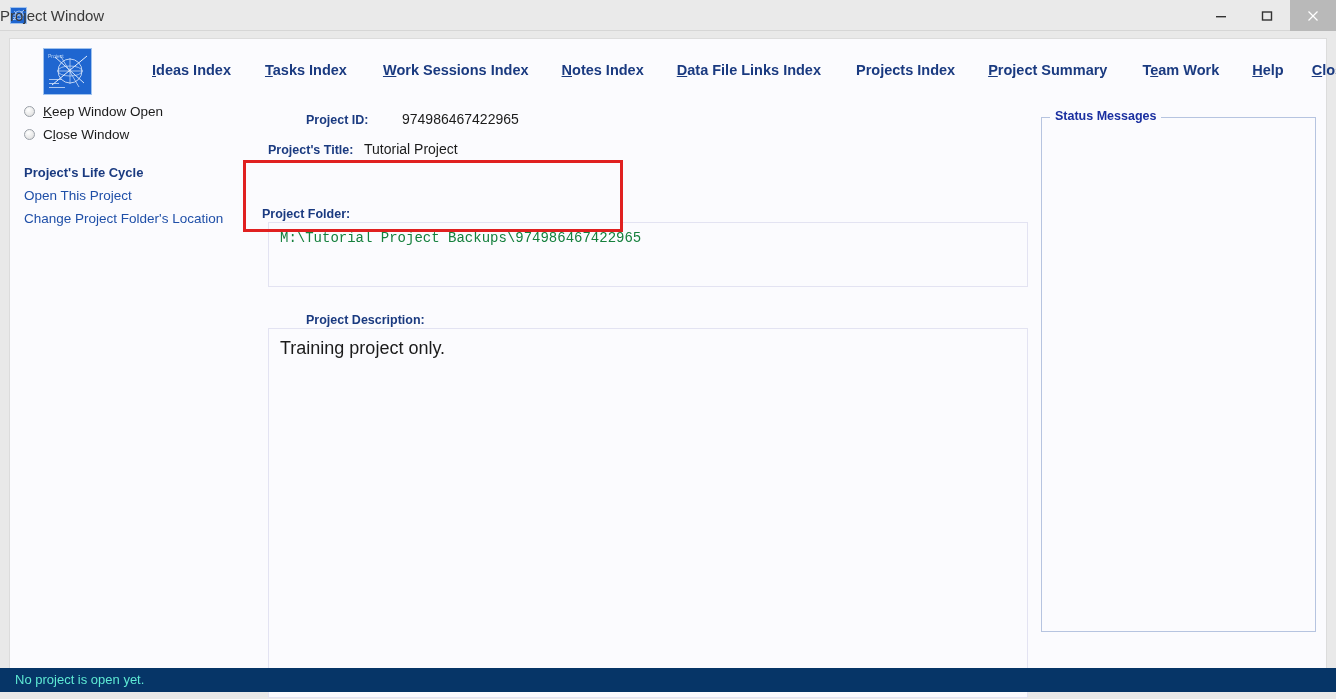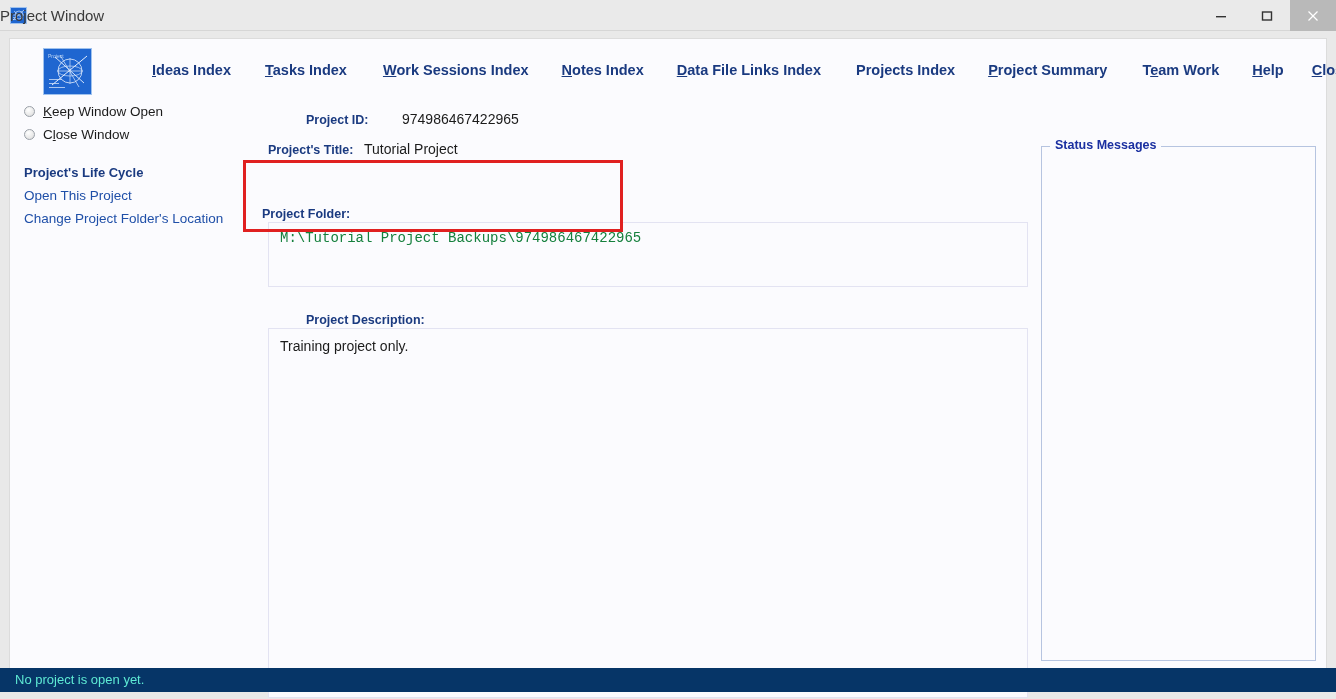--- a/index.html
+++ b/index.html
@@ -210,41 +210,40 @@
   .box-desc {
     position: absolute;
     left: 12px; top: 227px;
     width: 760px; height: 370px;
     background: #fbfbfe;
     border: 1px solid #e3e3f2;
     box-sizing: border-box;
   }
   .box-desc .txt {
     padding: 9px 0 0 11px;
-    font-size: 14px;
+    font-size: 18px;
     color: #1b1b1b;
   }
 
   
   .highlight {
     position: absolute;
     left: 233px; top: 121px;
     width: 380px; height: 72px;
     border: 3px solid #e02020;
     box-sizing: border-box;
     pointer-events: none;
   }
 
   
   .status-panel {
     position: absolute;
     left: 1031px; top: 70px;
     width: 275px;
     height: 523px;
-    margin-top: 29px;
   }
   .status-box {
     position: absolute;
     left: 0; top: 8px;
     width: 100%;
     height: 515px;
     border: 1px solid #b6c4e0;
     box-sizing: border-box;
     background: #fbfbfe;
   }

